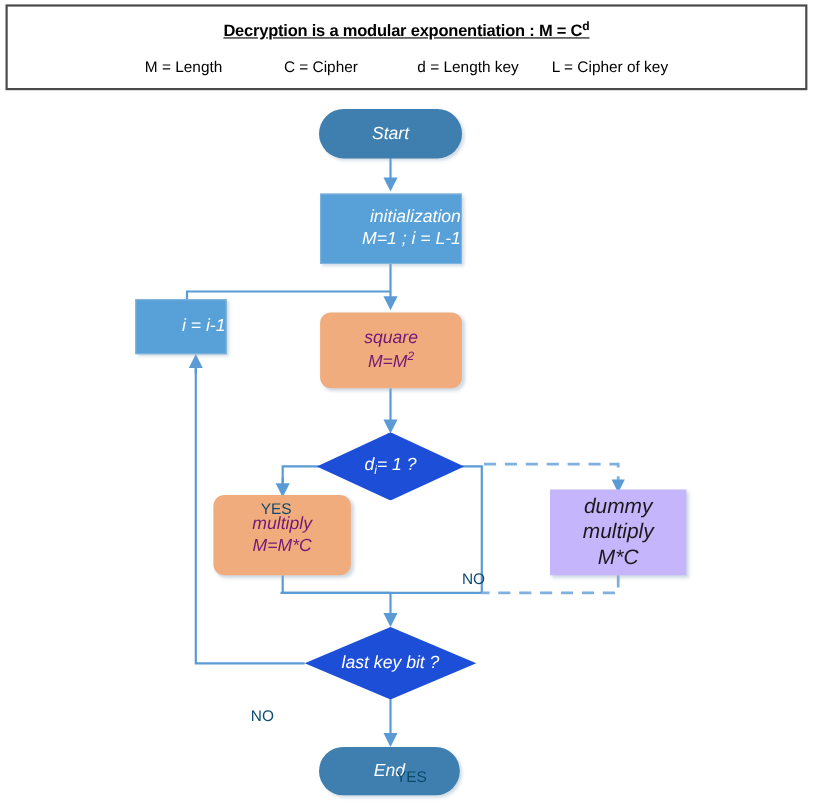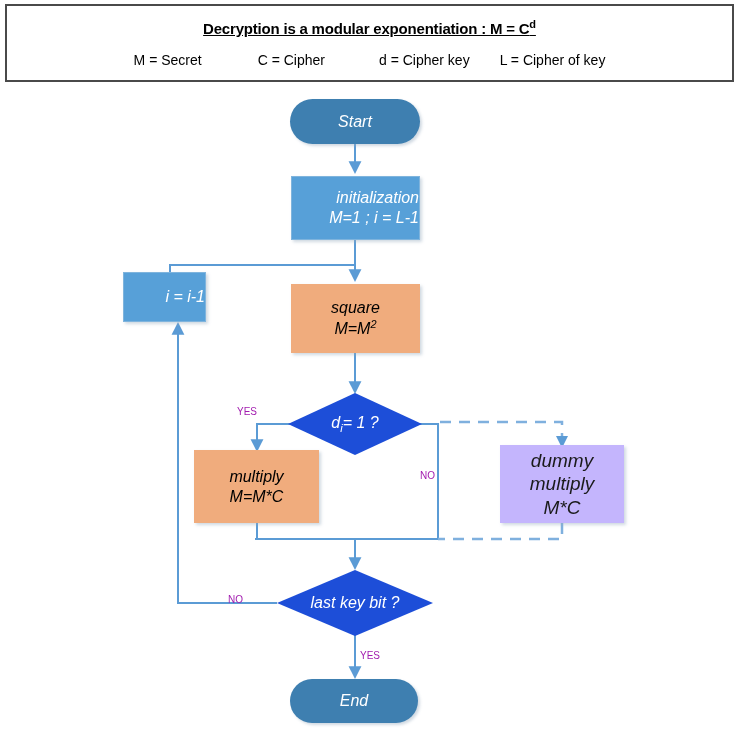--- a/index.html
+++ b/index.html
@@ -92,23 +92,24 @@
   .process-blue {
     background: #57a0d8;
     color: #ffffff;
     font-size: 16px;
     border: 1px solid #7fb4dd;
     box-shadow: 2px 2px 3px rgba(150,170,190,0.45);
     align-items: flex-end;
   }
   .process-orange {
     background: #f0ac7d;
-    color: #000000;
-    font-size: 16px;
-    box-shadow: 2px 2px 3px rgba(150,170,190,0.45);
+    color: #701a75;
+    font-size: 16px;
+    box-shadow: 2px 2px 3px rgba(150,170,190,0.45);
+    border-radius: 10px;
   }
   .process-green {
     background: #c4b5fd;
     color: #1a1a1a;
     font-size: 19px;
     box-shadow: 2px 2px 3px rgba(150,170,190,0.45);
   }
   .decision {
     color: #ffffff;
     font-size: 16px;
@@ -116,38 +117,39 @@
     clip-path: polygon(50% 0%, 100% 50%, 50% 100%, 0% 50%);
     filter: drop-shadow(2px 2px 2px rgba(150,170,190,0.5));
     align-items: center;
   }
   .sup-small { font-size: 11px; vertical-align: super; }
   .sub-small { font-size: 11px; vertical-align: sub; }
 
   
   .edge-label {
     position: absolute;
-    font-size: 10px;
-    color: #a21caf;
+    font-size: 14px;
+    color: #0c4a6e;
     white-space: nowrap;
+    margin-top: 48px;
   }
 </style>
 </head>
 <body>
 
 <div id="page">
 
   <div id="legend-box">
     <div id="legend-title"><span>Decryption is a modular exponentiation : M = C</span><sup>d</sup></div>
     <div id="legend-defs">
-      <span>M = Secret</span>
+      <span>M = Length</span>
       <span class="def-gap-1"></span>
       <span>C = Cipher</span>
       <span class="def-gap-2"></span>
-      <span>d = Cipher key</span>
+      <span>d = Length key</span>
       <span class="def-gap-3"></span>
       <span>L = Cipher of key</span>
     </div>
   </div>
 
   <svg id="wires" viewBox="0 0 740 736" xmlns="http://www.w3.org/2000/svg">
     <defs>
       <marker id="arrow" viewBox="0 0 12 12" refX="7.5" refY="6" markerWidth="7" markerHeight="7" orient="auto-start-reverse">
         <path d="M 0 0.5 L 11 6 L 0 11.5 z" fill="#5b9bd5"></path>
       </marker>

